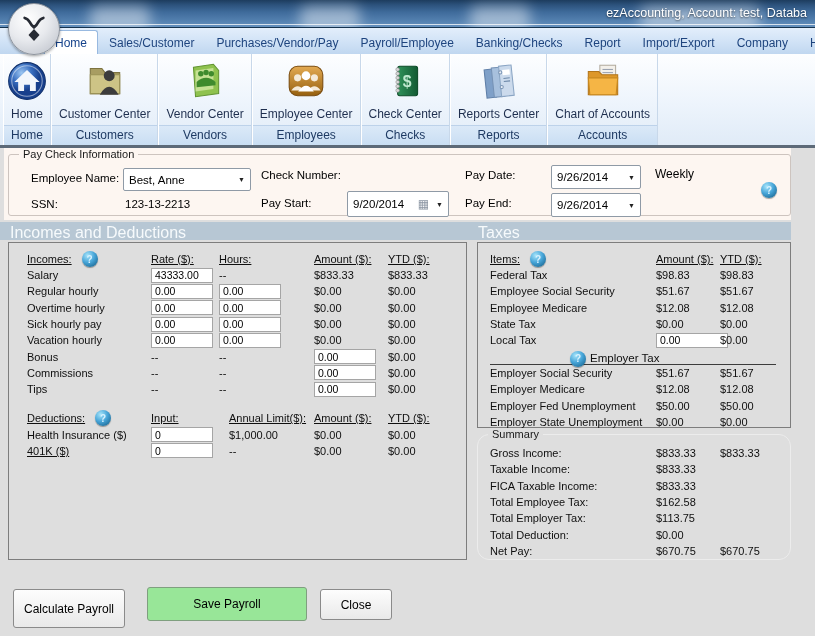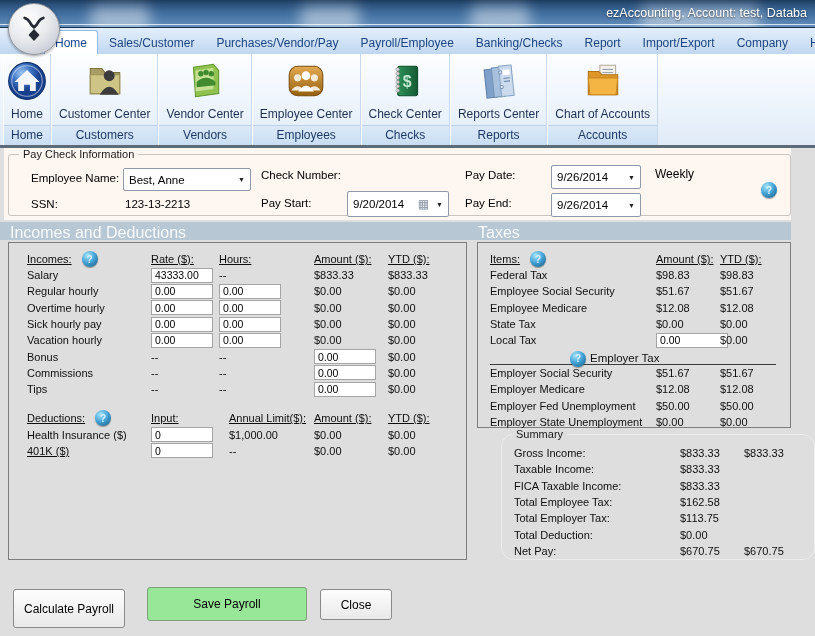--- a/index.html
+++ b/index.html
@@ -58,21 +58,21 @@
     background:radial-gradient(circle at 35% 28%, #a6e4fa 0%, #47a5d8 45%, #0d557e 100%);
     display:inline-flex; align-items:center; justify-content:center; box-shadow:0 1px 1px rgba(0,0,0,.35); cursor:pointer; }
   .globe-abs { position:absolute; }
 
   .secbar { position:absolute; left:0; top:74px; width:791px; height:18px; background:#b7c7d4; }
   .secbar span { position:absolute; top:2px; font-size:16px; color:#f6fafc; }
 
   .panel { position:absolute; border:1px solid #7d7d7d; }
   .panel-left  { left:8px;  top:94px; width:459px; height:318px; }
   .panel-taxes { left:477px; top:94px; width:314px; height:186px; }
-  .summary-box { left:477px; top:286px; width:314px; height:126px; border:1px solid #ececec; border-radius:12px; position:absolute;margin-left:24px; }
+  .summary-box { left:477px; top:286px; width:314px; height:126px; border:1px solid #ececec; border-radius:12px; position:absolute; }
   .summary-box .gb-legend { background:#dedede; color:#1a1a1a; }
 
   .pad-l { padding:8px 0 4px 18px; }
   .pad-t { padding:8px 0 0 12px; }
   .r { display:grid; height:16.3px; align-items:center; font-size:11px; color:#0f0f0f; }
   .inc { grid-template-columns:124px 68px 95px 74px 1fr; }
   .ded { grid-template-columns:124px 78px 85px 74px 1fr; }
   .tax { grid-template-columns:166px 64px 1fr; }
   .sum { grid-template-columns:166px 64px 1fr; }
   .u { text-decoration:underline; }

